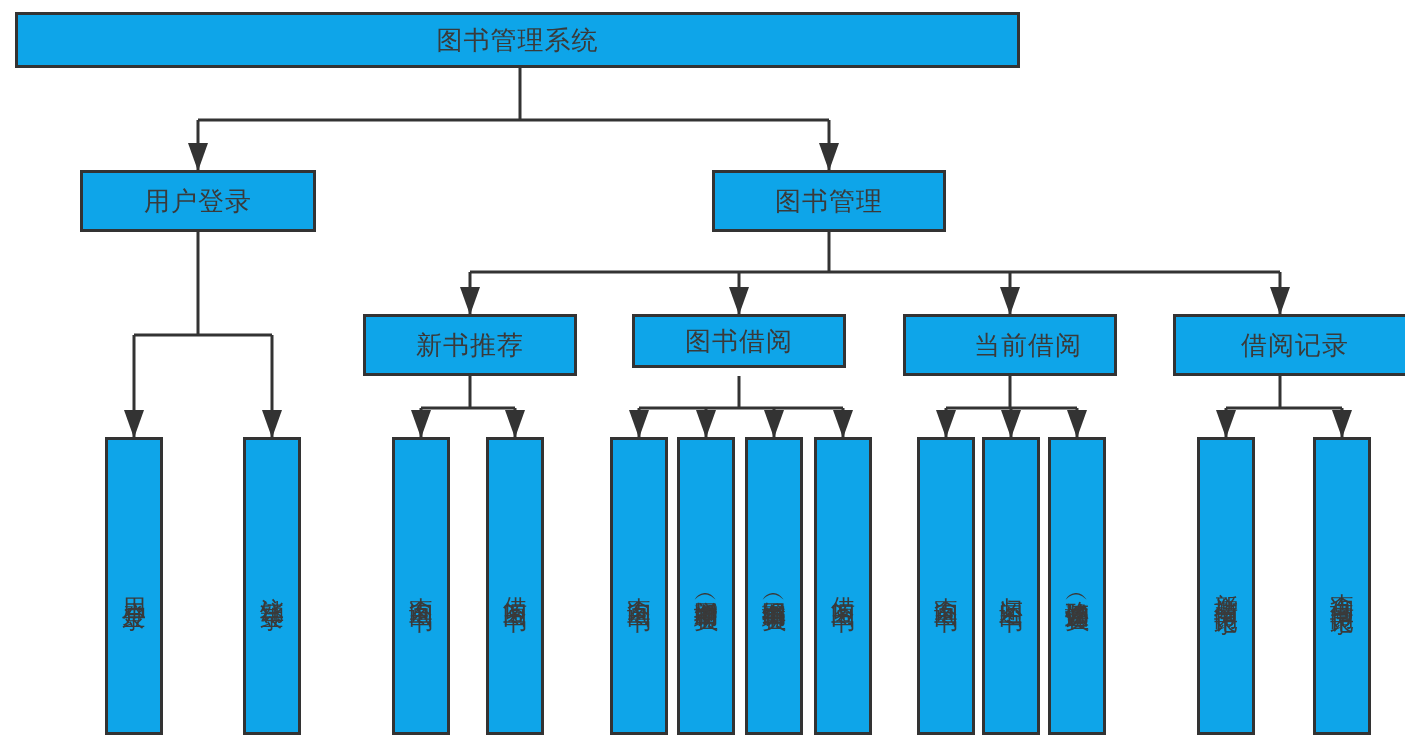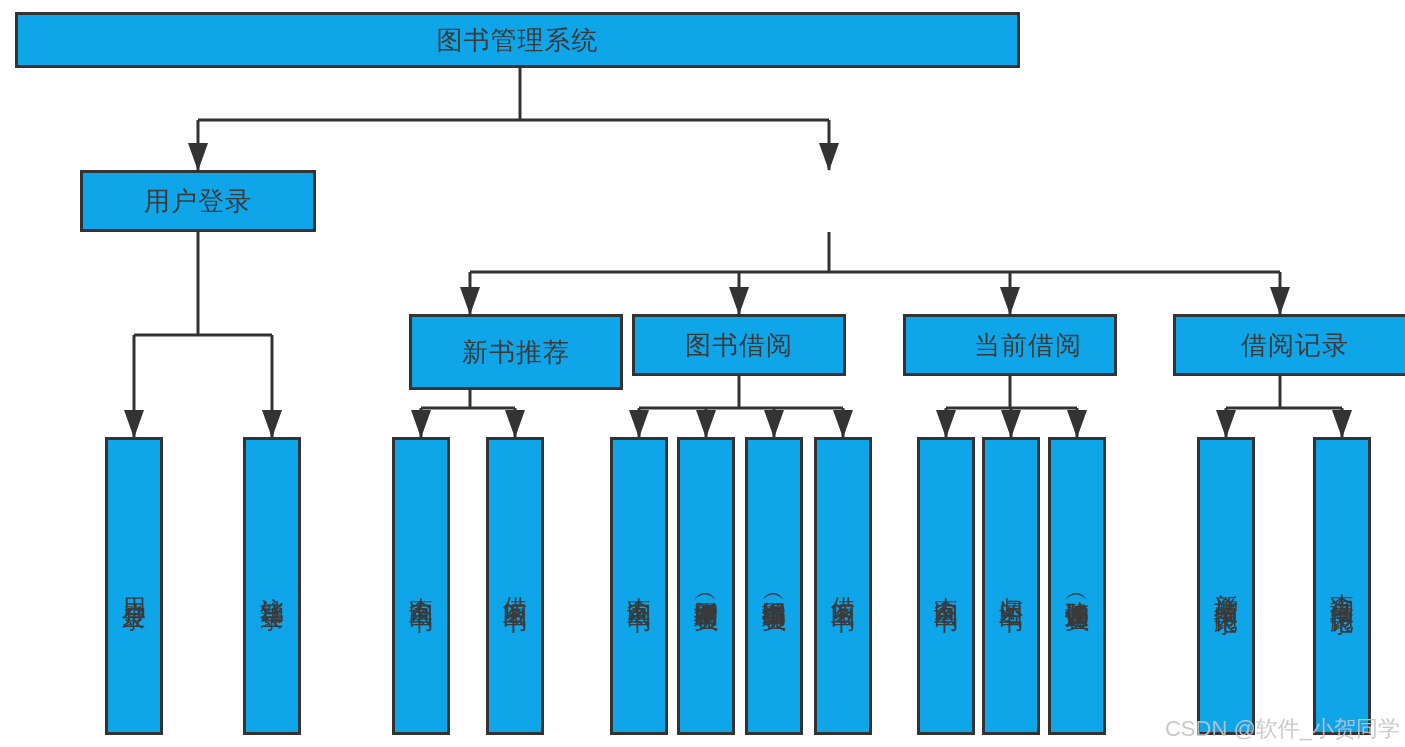--- a/index.html
+++ b/index.html
@@ -106,25 +106,28 @@
     </g>
   </svg>
 
   <div class="node hnode" style="left:15px; top:12px; width:1005px; height:56px;">
     <span>图书管理系统</span>
   </div>
 
   <div class="node hnode" style="left:80px; top:170px; width:236px; height:62px;">
     <span>用户登录</span>
   </div>
+  <div class="node hnode" style="left:712px; top:170px; width:234px; height:62px;">
+    <span>图书管理</span>
+  </div>
 
-  <div class="node hnode" style="left:363px; top:314px; width:214px; height:76px;margin-left:46px;">
+  <div class="node hnode" style="left:363px; top:314px; width:214px; height:62px;">
     <span>新书推荐</span>
   </div>
-  <div class="node hnode" style="left:632px; top:314px; width:214px; height:62px;">
+  <div class="node hnode" style="left:632px; top:314px; width:214px; height:54px;">
     <span>图书借阅</span>
   </div>
   <div class="node hnode" style="left:903px; top:314px; width:214px; height:62px;padding-left:36px;">
     <span>当前借阅</span>
   </div>
   <div class="node hnode" style="left:1173px; top:314px; width:244px; height:62px;">
     <span>借阅记录</span>
   </div>
 
   <div class="node vnode" style="left:105px;">
@@ -164,15 +167,14 @@
     <span class="vtext tight">确认归还（管理员）</span>
   </div>
 
   <div class="node vnode" style="left:1197px;">
     <span class="vtext">新增借阅记录</span>
   </div>
   <div class="node vnode" style="left:1313px;">
     <span class="vtext">查询借阅记录</span>
   </div>
 
-  <div class="watermark">CSDN @软件_小贺同学</div>
 
 </div>
 
 </body></html>

